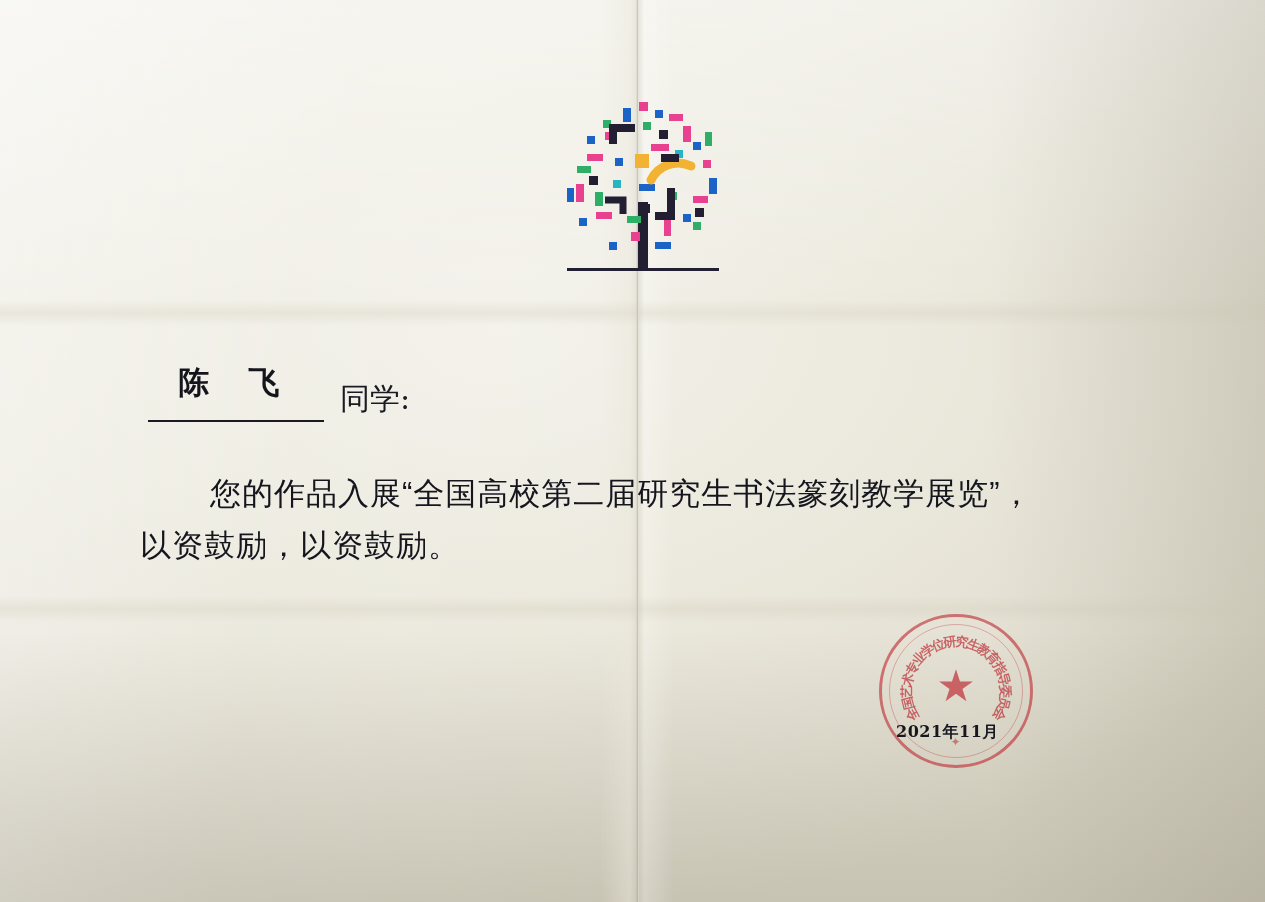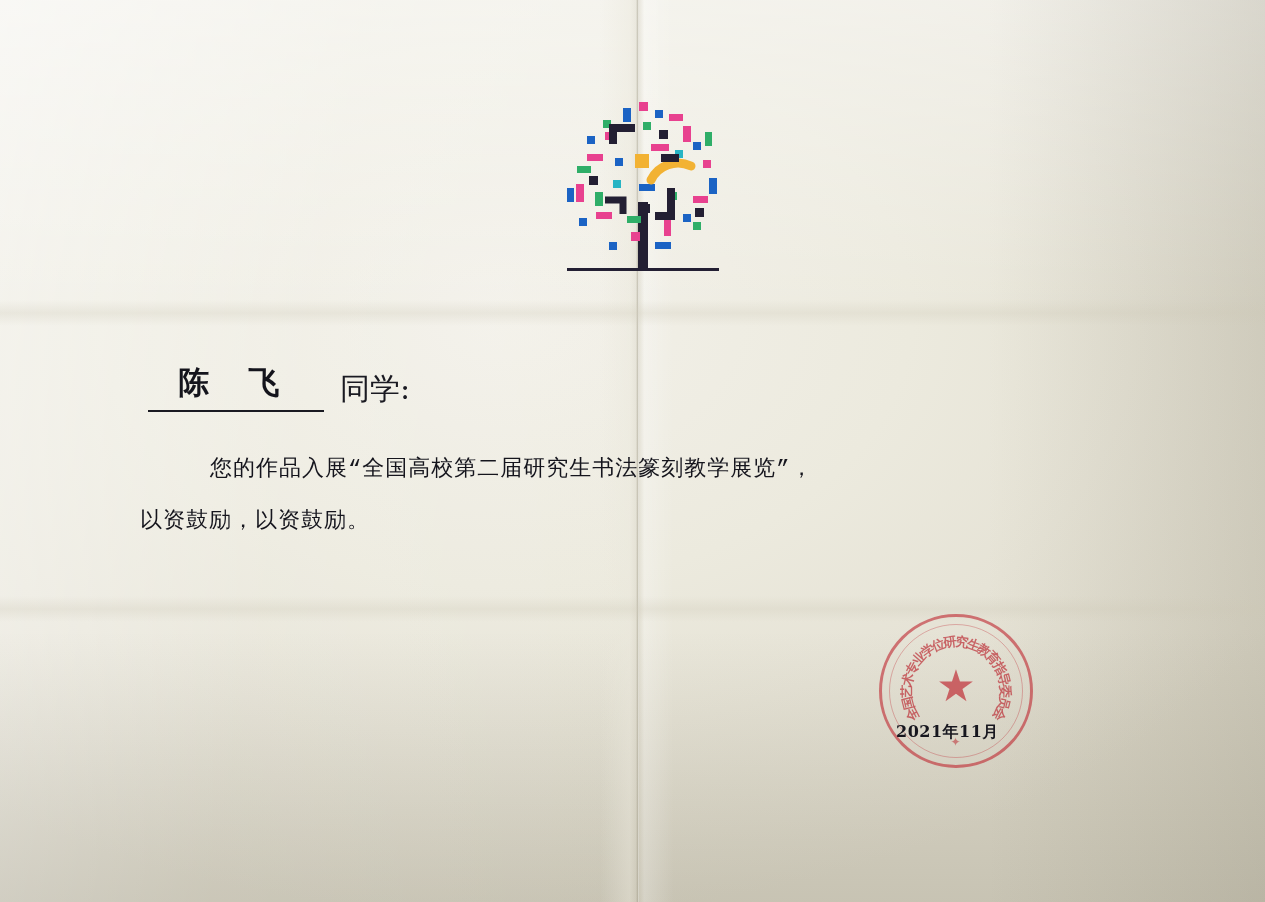--- a/index.html
+++ b/index.html
@@ -96,45 +96,45 @@
     left: 148px;
     top: 362px;
     display: flex;
     align-items: flex-end;
   }
   .name-blank {
     display: inline-block;
     width: 176px;
     border-bottom: 2px solid #1a1a22;
     text-align: center;
-    padding-bottom: 6px;
+    padding-bottom: 16px;
   }
   .name-hand {
     font-family: "DejaVu Serif", serif;
     font-size: 31px;
     font-weight: bold;
     letter-spacing: 14px;
     color: #14141c;
   }
   .salutation-suffix {
     font-family: "DejaVu Serif", serif;
     font-size: 30px;
     color: #1a1a22;
     padding-bottom: 2px;
     margin-left: 16px;
   }
 
   
   .body-text {
     position: absolute;
     left: 140px;
-    top: 444px;
+    top: 468px;
     width: 1020px;
-    font-family: Liberation Mono, monospace;
-    font-size: 22px;
+    font-family: Liberation Sans, sans-serif;
+    font-size: 31px;
     line-height: 52px;
     color: #15151d;
     letter-spacing: 1px;
   }
   .body-text .indent { display: inline-block; width: 70px; }
 
   
   .seal {
     position: absolute;
     left: 879px;

